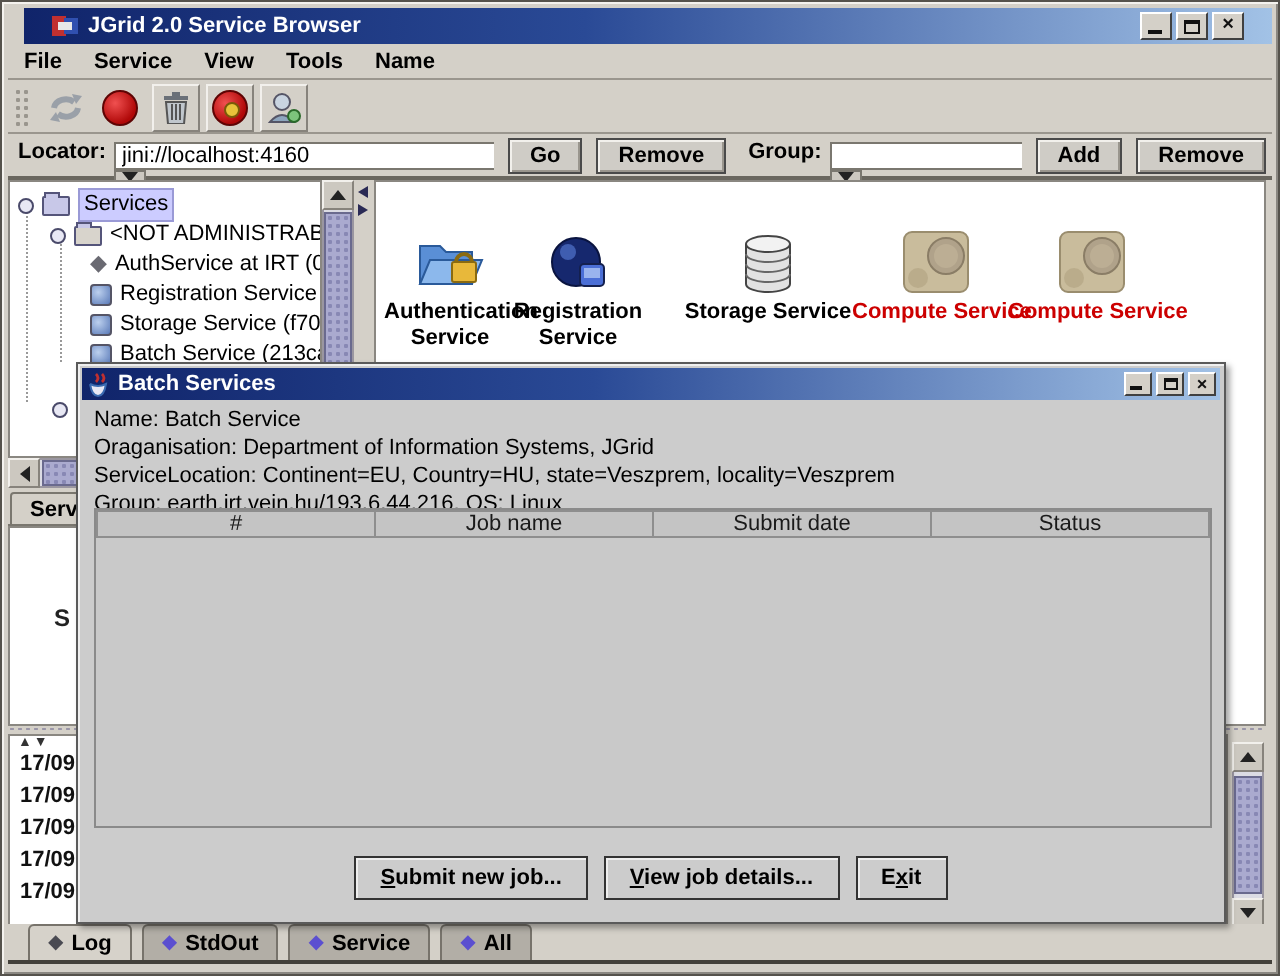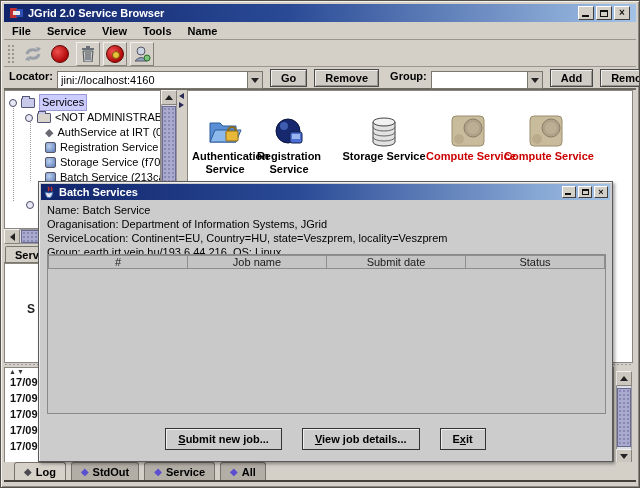--- a/index.html
+++ b/index.html
@@ -2,23 +2,23 @@
 <html><head>
 <meta charset="utf-8">
 <style>
   html,body{margin:0;padding:0;background:#777;}
   *{box-sizing:border-box;}
   .win{position:relative;width:640px;height:488px;background:#d4d0c8;
        font-family:"Liberation Sans","DejaVu Sans",sans-serif;font-size:11px;color:#000;
        border:1px solid #55524c;box-shadow:inset 1px 1px 0 #f4f2ee, inset -1px -1px 0 #8a8781;overflow:hidden;}
 
   
-  .titlebar{position:absolute;left:3px;top:3px;right:3px;height:18px;
+  .titlebar{position:absolute;left:11px;top:3px;right:3px;height:18px;
     background:linear-gradient(90deg,#10246a 0%,#2a4a96 45%,#a2c2e6 100%);
-    display:flex;align-items:center;padding:0 6px;}
+    display:flex;align-items:center;padding:0 14px;}
   .titlebar .ttext{color:#fff;font-weight:bold;margin-left:4px;white-space:nowrap;}
   .winbtns{margin-left:auto;display:flex;gap:2px;}
   .wbtn{width:16px;height:14px;background:#d4d0c8;border:1px solid;border-color:#fff #404040 #404040 #fff;
         position:relative;display:flex;align-items:center;justify-content:center;font-size:9px;font-weight:bold;}
   .wbtn.sm{width:14px;height:12px;}
   .glyph-min{position:absolute;left:3px;bottom:2px;width:7px;height:2px;background:#111;}
   .glyph-max{width:8px;height:7px;border:1px solid #111;border-top:2px solid #111;}
   .glyph-x{color:#111;font-size:10px;line-height:10px;}
 
   
@@ -35,21 +35,21 @@
   .tbtn{width:24px;height:24px;border:1px solid;border-color:#f2f0ec #87837c #87837c #f2f0ec;
     background:#d4d0c8;display:flex;align-items:center;justify-content:center;margin-right:3px;}
   .stopcircle{width:18px;height:18px;border-radius:50%;background:radial-gradient(circle at 35% 35%,#f05050,#b00808 70%);border:1px solid #5e0404;}
   .stopcircle.badge{position:relative;}
   .stopcircle.badge::after{content:"";position:absolute;left:5px;top:5px;width:6px;height:6px;border-radius:50%;background:#e8c23a;border:1px solid #7a5a08;}
 
   
   .locbar{position:absolute;left:3px;top:67px;right:3px;height:22px;background:#d4d0c8;
     border-bottom:2px solid #6a675f;display:flex;align-items:center;}
   .loclabel{font-weight:bold;margin:0 4px 4px 5px;}
-  .combo{display:flex;height:14px;}
+  .combo{display:flex;height:14px;flex-direction:column;}
   .combo input{height:18px;border:1px solid #7a776f;border-right:none;background:#fff;
     font-family:inherit;font-size:11px;padding:0 3px;outline:none;}
   .combo .arrowbtn{width:16px;height:18px;background:#ccc8c0;border:1px solid #7a776f;
     display:flex;align-items:center;justify-content:center;}
   .arr-dn{width:0;height:0;border-left:4px solid transparent;border-right:4px solid transparent;border-top:5px solid #222;}
   .mbtn{height:18px;background:#cfccc6;border:1px solid #4a4a4a;
     box-shadow:inset 1px 1px 0 #f2f0ec, inset -1px -1px 0 #9a968e;
     font-weight:bold;font-size:11px;font-family:inherit;padding:0 10px;margin-left:7px;}
 
   
@@ -122,21 +122,21 @@
   .if-title{position:absolute;left:2px;top:2px;right:2px;height:16px;
     background:linear-gradient(90deg,#10246a 0%,#2a4a96 45%,#a2c2e6 100%);
     display:flex;align-items:center;padding:0 2px;}
   .if-title .ttext{color:#fff;font-weight:bold;margin-left:4px;}
   .if-info{position:absolute;left:8px;top:21px;line-height:14px;}
   .jtable{position:absolute;left:8px;top:72px;width:559px;height:160px;border:1px solid #8a8a8a;background:#c9c9c9;}
   .jt-head{display:flex;height:14px;}
   .jt-head .cell{flex:1;background:#c4c4c4;border:1px solid #8e8e8e;border-left:none;
     text-align:center;font-size:11px;line-height:12px;color:#1a1a1a;}
   .jt-head .cell:first-child{border-left:1px solid #8e8e8e;}
-  .if-btnrow{position:absolute;left:0;right:0;top:246px;display:flex;justify-content:center;gap:20px;}
+  .if-btnrow{position:absolute;left:0;right:0;top:246px;display:flex;justify-content:center;gap:8px;}
   .if-btn{height:22px;background:#cccccc;border:1px solid #333;font-weight:bold;font-size:11px;
     font-family:inherit;padding:0 12px;box-shadow:inset 1px 1px 0 #eee;}
 
   
   .tabsbar{position:absolute;left:3px;right:3px;bottom:5px;height:20px;background:#d4d0c8;
     border-bottom:2px solid #44413b;display:flex;align-items:flex-end;padding-left:10px;gap:5px;}
   .btab{height:18px;display:flex;align-items:center;gap:4px;padding:0 9px;
     border:1px solid #77736b;border-bottom:none;border-radius:3px 3px 0 0;
     background:#b2aea6;font-weight:bold;}
   .btab.on{background:#d6d2ca;}

